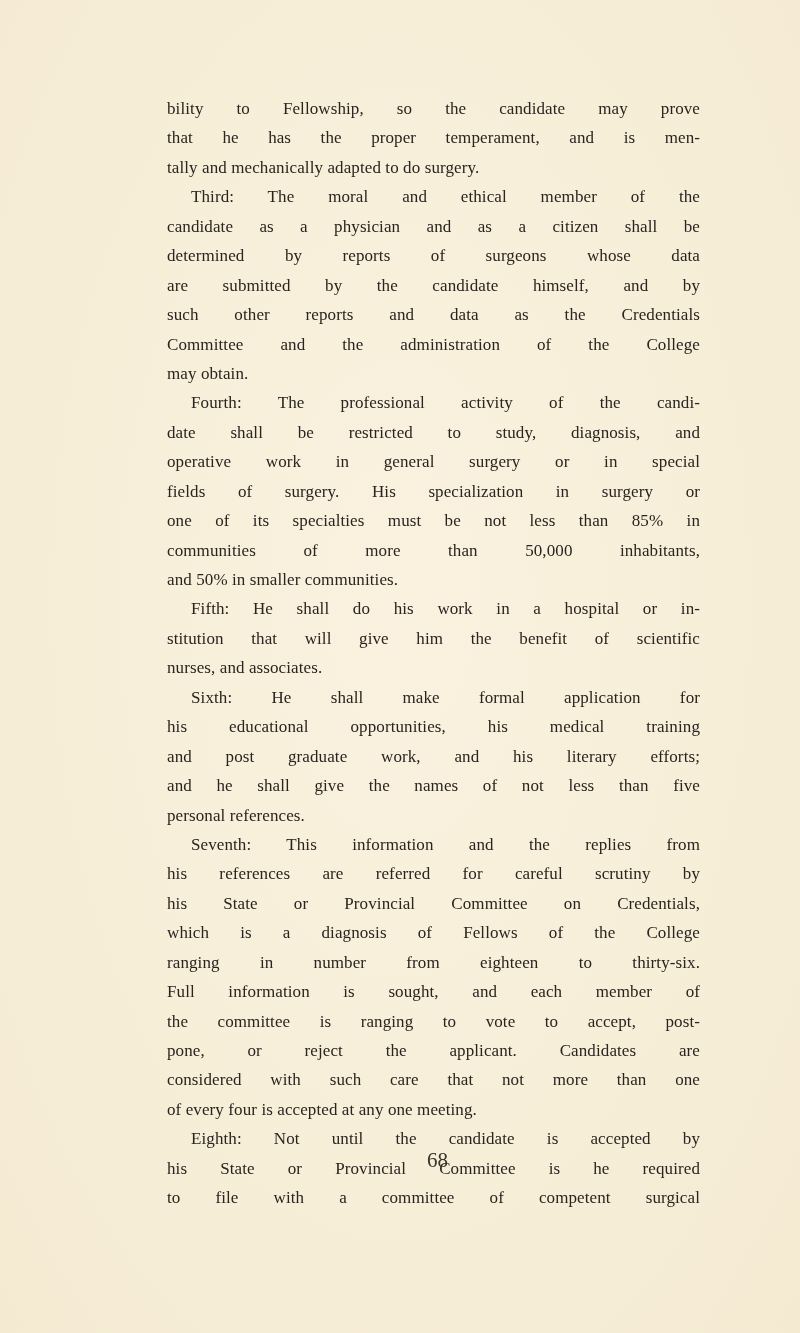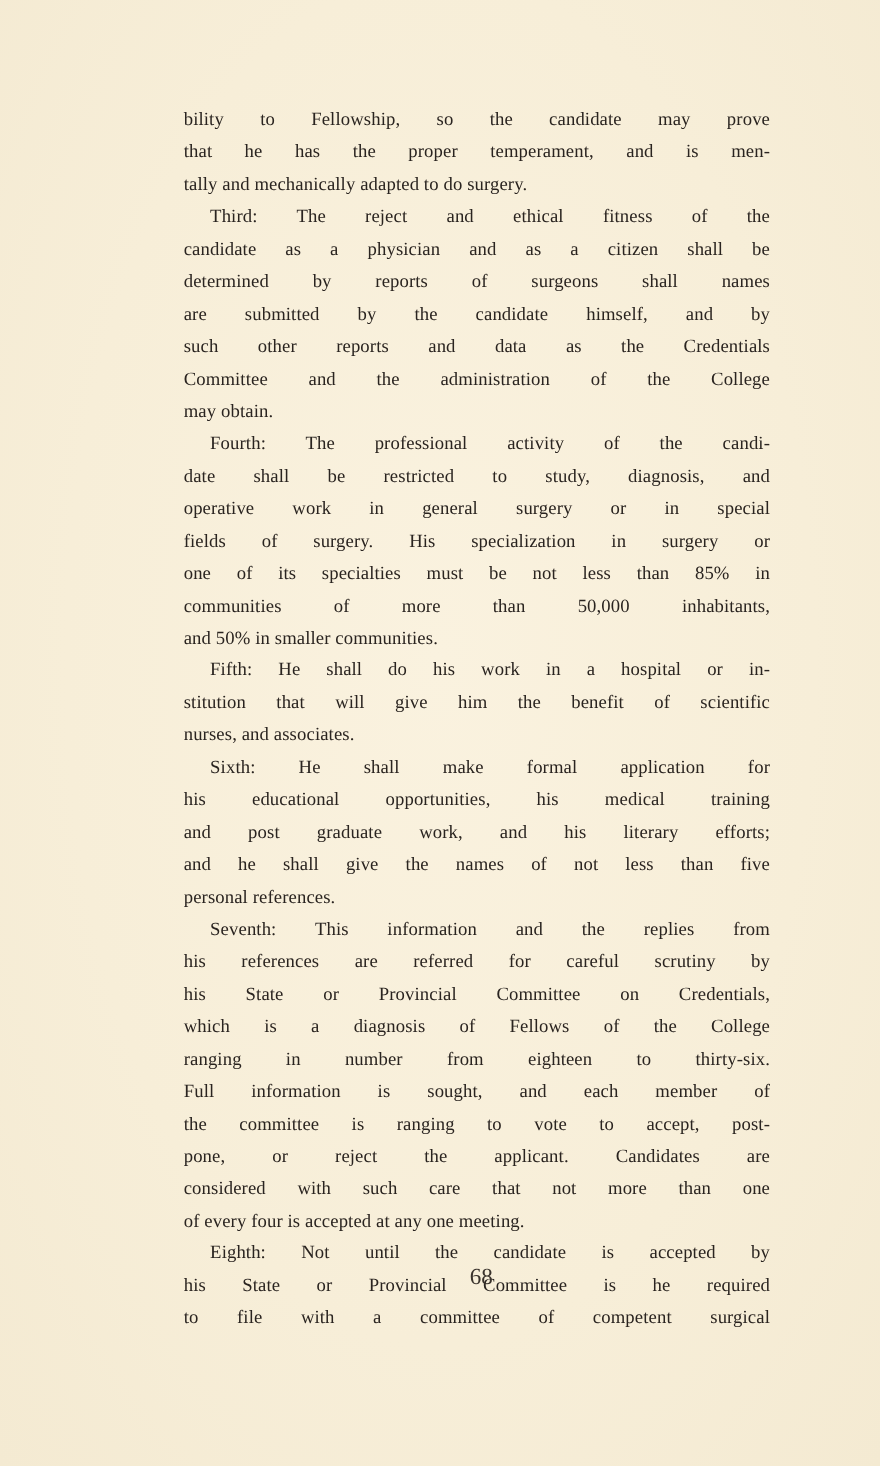--- a/index.html
+++ b/index.html
@@ -58,23 +58,23 @@
     }
   </style>
 </head>
 <body>
 
 <div class="page">
   <div class="text-block" id="text-block">
       <span class="line">bility to Fellowship, so the candidate may prove</span>
       <span class="line">that he has the proper temperament, and is men-</span>
       <span class="line last">tally and mechanically adapted to do surgery.</span>
-      <span class="line indent">Third: The reject and ethical fitness of the</span>
+      <span class="line indent">Third: The moral and ethical member of the</span>
       <span class="line">candidate as a physician and as a citizen shall be</span>
-      <span class="line">determined by reports of surgeons shall names</span>
+      <span class="line">determined by reports of surgeons whose data</span>
       <span class="line">are submitted by the candidate himself, and by</span>
       <span class="line">such other reports and data as the Credentials</span>
       <span class="line">Committee and the administration of the College</span>
       <span class="line last">may obtain.</span>
       <span class="line indent">Fourth: The professional activity of the candi-</span>
       <span class="line">date shall be restricted to study, diagnosis, and</span>
       <span class="line">operative work in general surgery or in special</span>
       <span class="line">fields of surgery.  His specialization in surgery or</span>
       <span class="line">one of its specialties must be not less than 85% in</span>
       <span class="line">communities of more than 50,000 inhabitants,</span>

